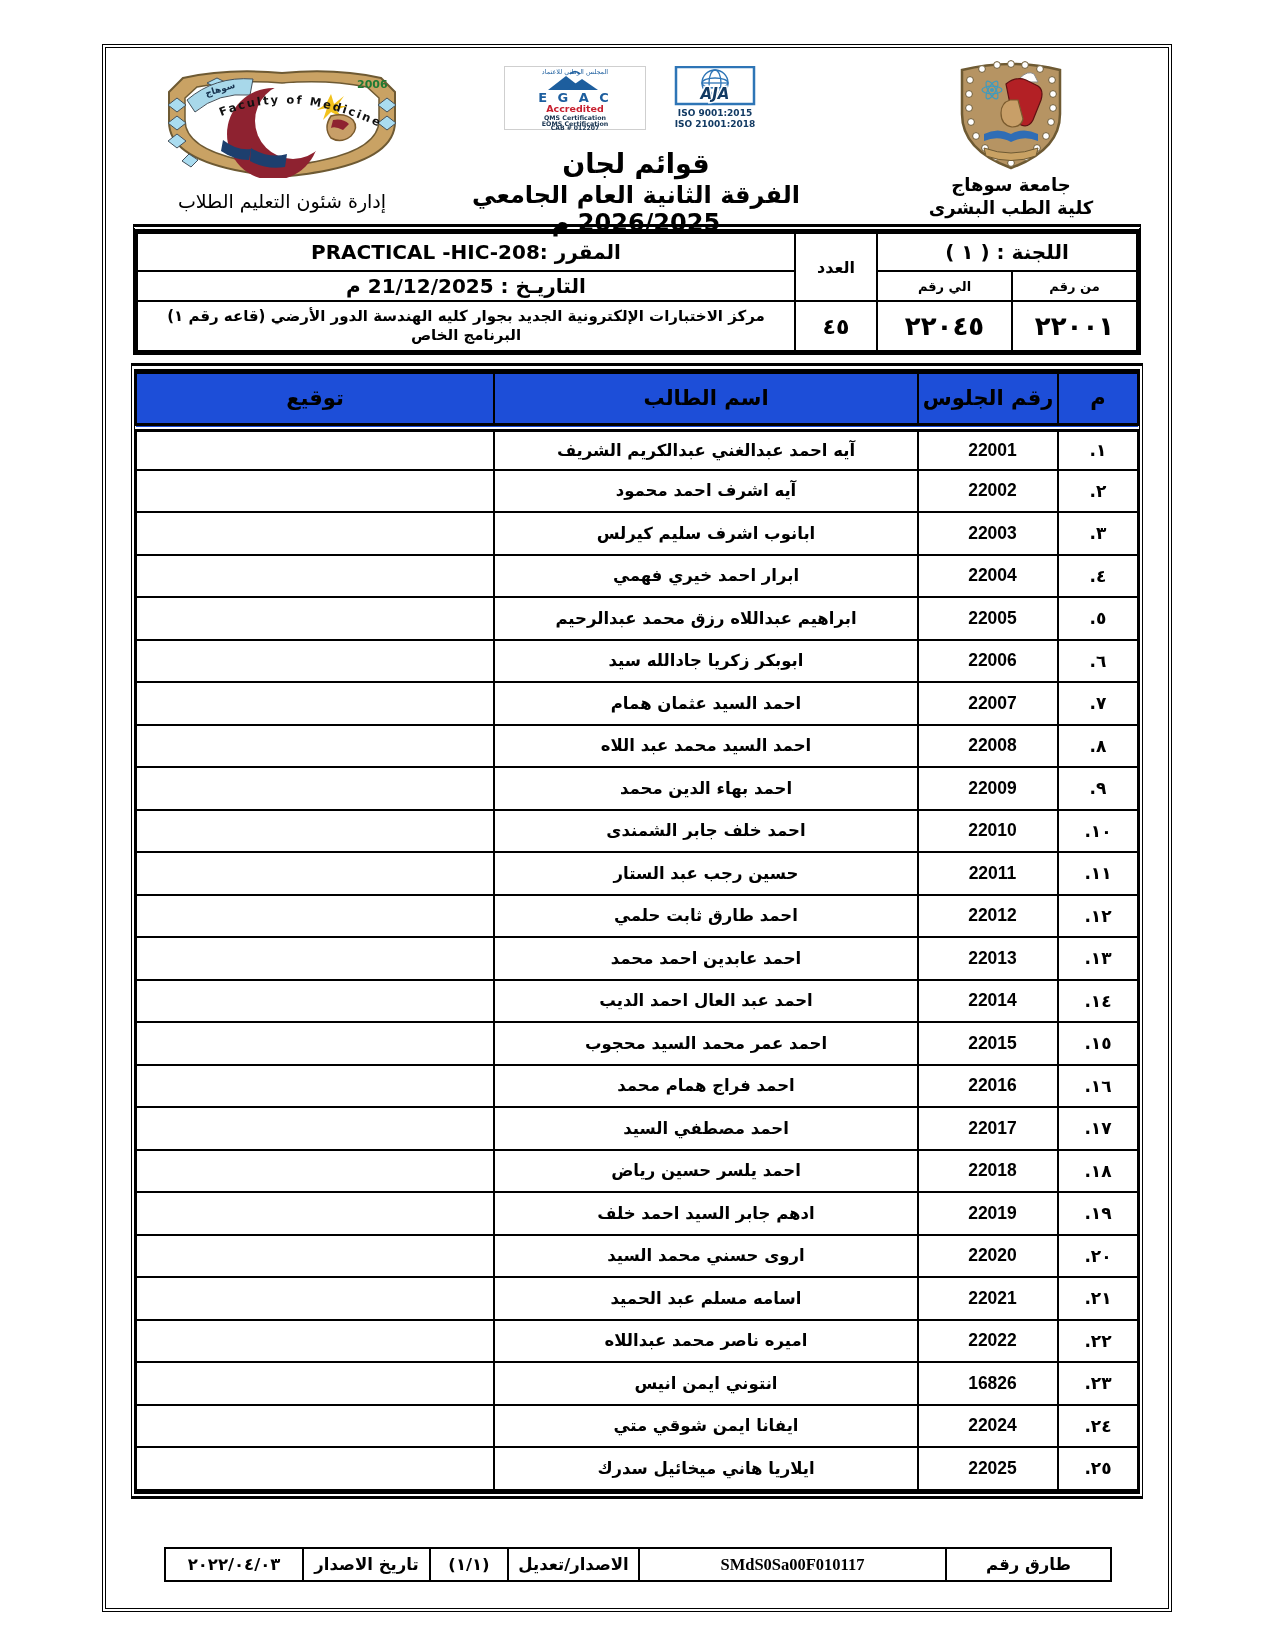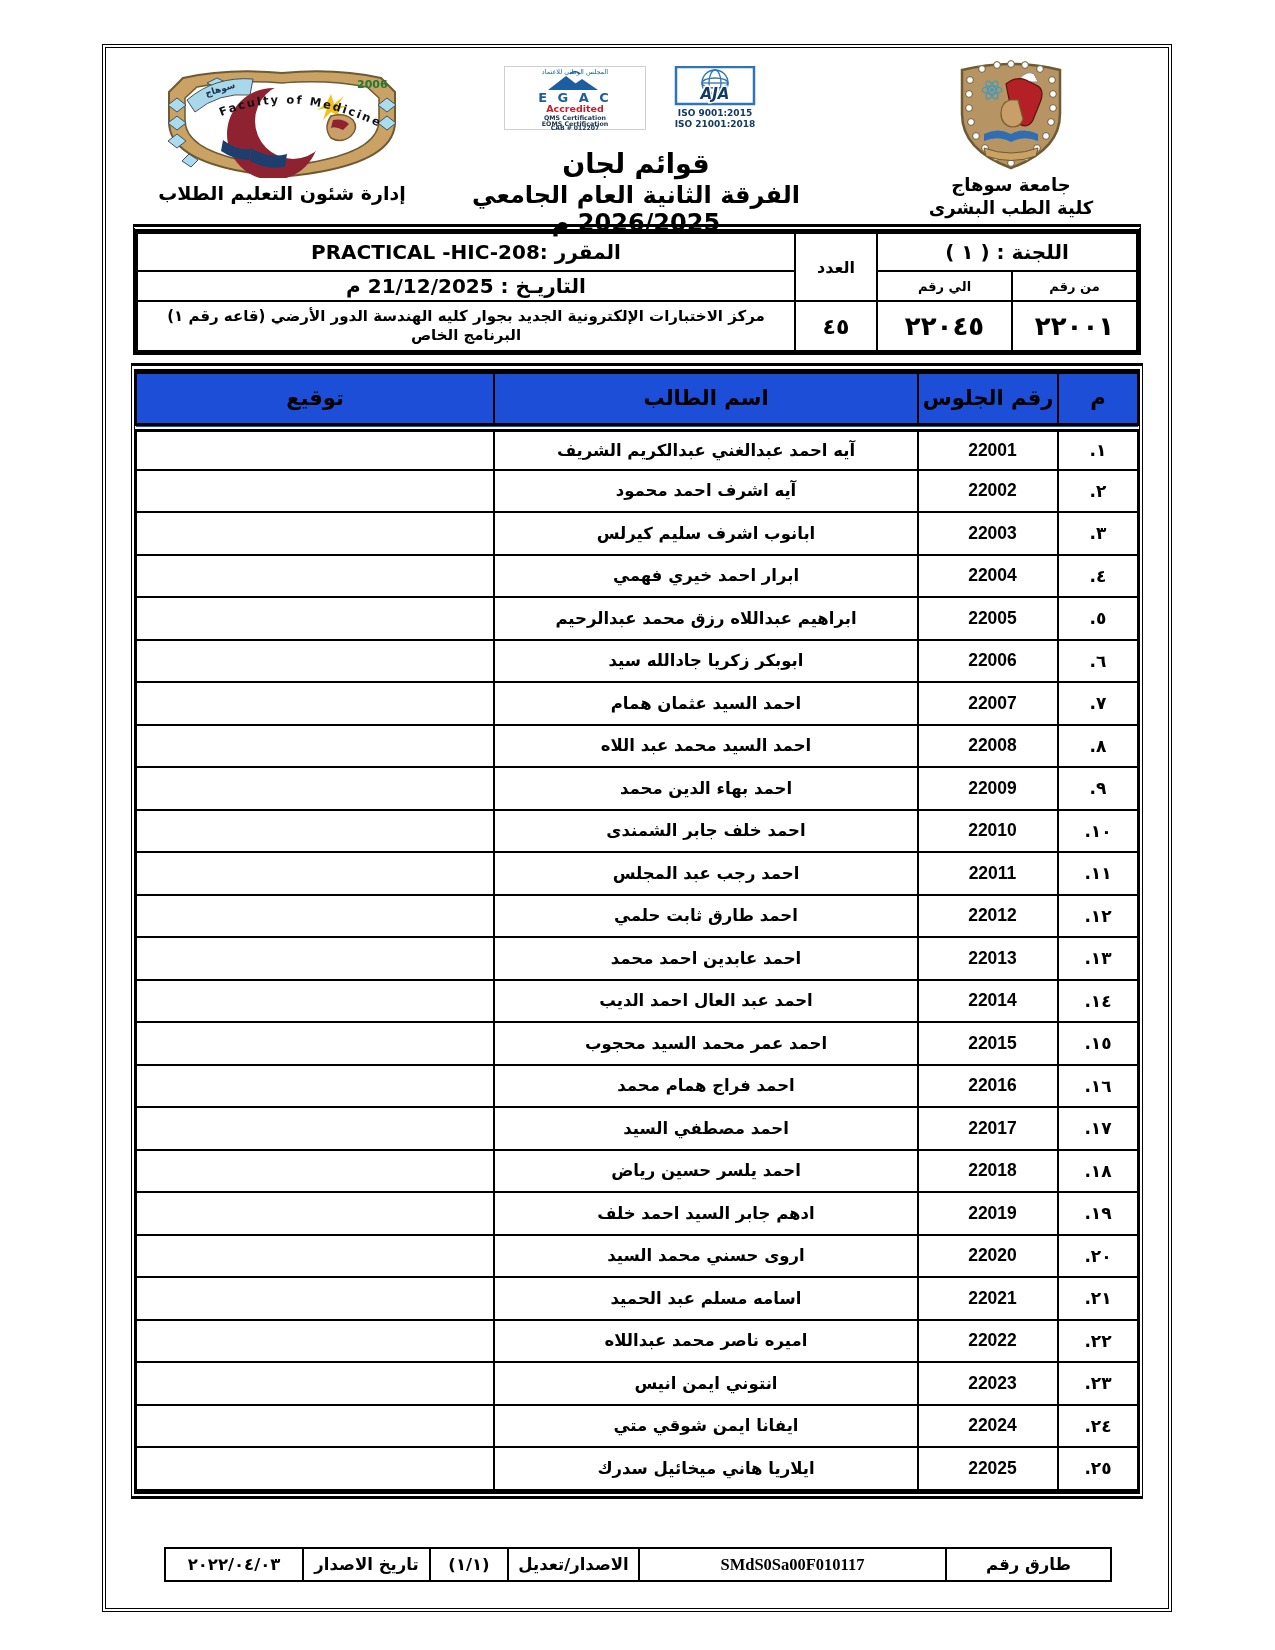--- a/index.html
+++ b/index.html
@@ -13,21 +13,21 @@
   .frame {
     position: absolute; left: 102px; top: 44px;
     width: 1070px; height: 1568px;
     border: 4px double #000;
     background: #fff;
   }
 
   
   .header { position: relative; height: 176px; }
   .faculty-block { position: absolute; left: 42px; top: 16px; width: 268px; text-align: center; }
-  .faculty-caption { font-size: 19px; font-weight: bold; margin-top: 0px; }
+  .faculty-caption { font-size: 19px; font-weight: normal; margin-top: 8px; }
   .center-block { position: absolute; left: 320px; width: 420px; top: 18px; text-align: center; }
   .cert-row { display: flex; justify-content: center; align-items: flex-start; gap: 16px; height: 64px; }
   .main-title { font-size: 27px; font-weight: bold; margin-top: 18px; direction: rtl; }
   .sub-title { font-size: 24px; font-weight: bold; direction: rtl; margin-top: 2px; }
   .sohag-block { position: absolute; right: 62px; top: 8px; width: 190px; text-align: center; }
   .sohag-caption { font-size: 18px; font-weight: bold; line-height: 1.25; direction: rtl; }
 
   
   .info-wrap {
     width: 1008px; margin: 0 auto;
@@ -307,21 +307,21 @@
     <tr>
       <td class="c-idx">١٠.</td>
       <td class="c-seat">22010</td>
       <td class="c-name">احمد خلف جابر الشمندى</td>
       <td class="c-sign"></td>
     </tr>
 
     <tr>
       <td class="c-idx">١١.</td>
       <td class="c-seat">22011</td>
-      <td class="c-name">احمد رجب عبد المجلس</td>
+      <td class="c-name">حسين رجب عبد الستار</td>
       <td class="c-sign"></td>
     </tr>
 
     <tr>
       <td class="c-idx">١٢.</td>
       <td class="c-seat">22012</td>
       <td class="c-name">احمد طارق ثابت حلمي</td>
       <td class="c-sign"></td>
     </tr>
 
@@ -390,21 +390,21 @@
 
     <tr>
       <td class="c-idx">٢٢.</td>
       <td class="c-seat">22022</td>
       <td class="c-name">اميره ناصر محمد عبداللاه</td>
       <td class="c-sign"></td>
     </tr>
 
     <tr>
       <td class="c-idx">٢٣.</td>
-      <td class="c-seat">22023</td>
+      <td class="c-seat">16826</td>
       <td class="c-name">انتوني ايمن انيس</td>
       <td class="c-sign"></td>
     </tr>
 
     <tr>
       <td class="c-idx">٢٤.</td>
       <td class="c-seat">22024</td>
       <td class="c-name">ايفانا ايمن شوقي متي</td>
       <td class="c-sign"></td>
     </tr>

